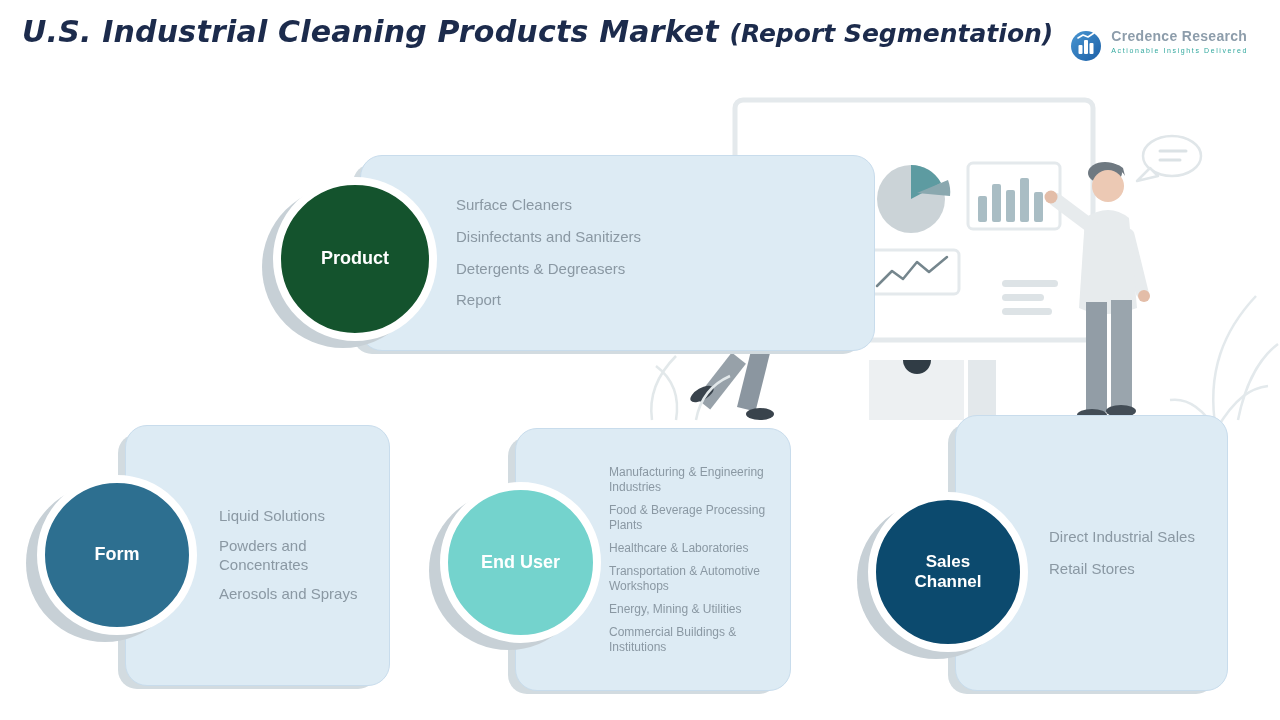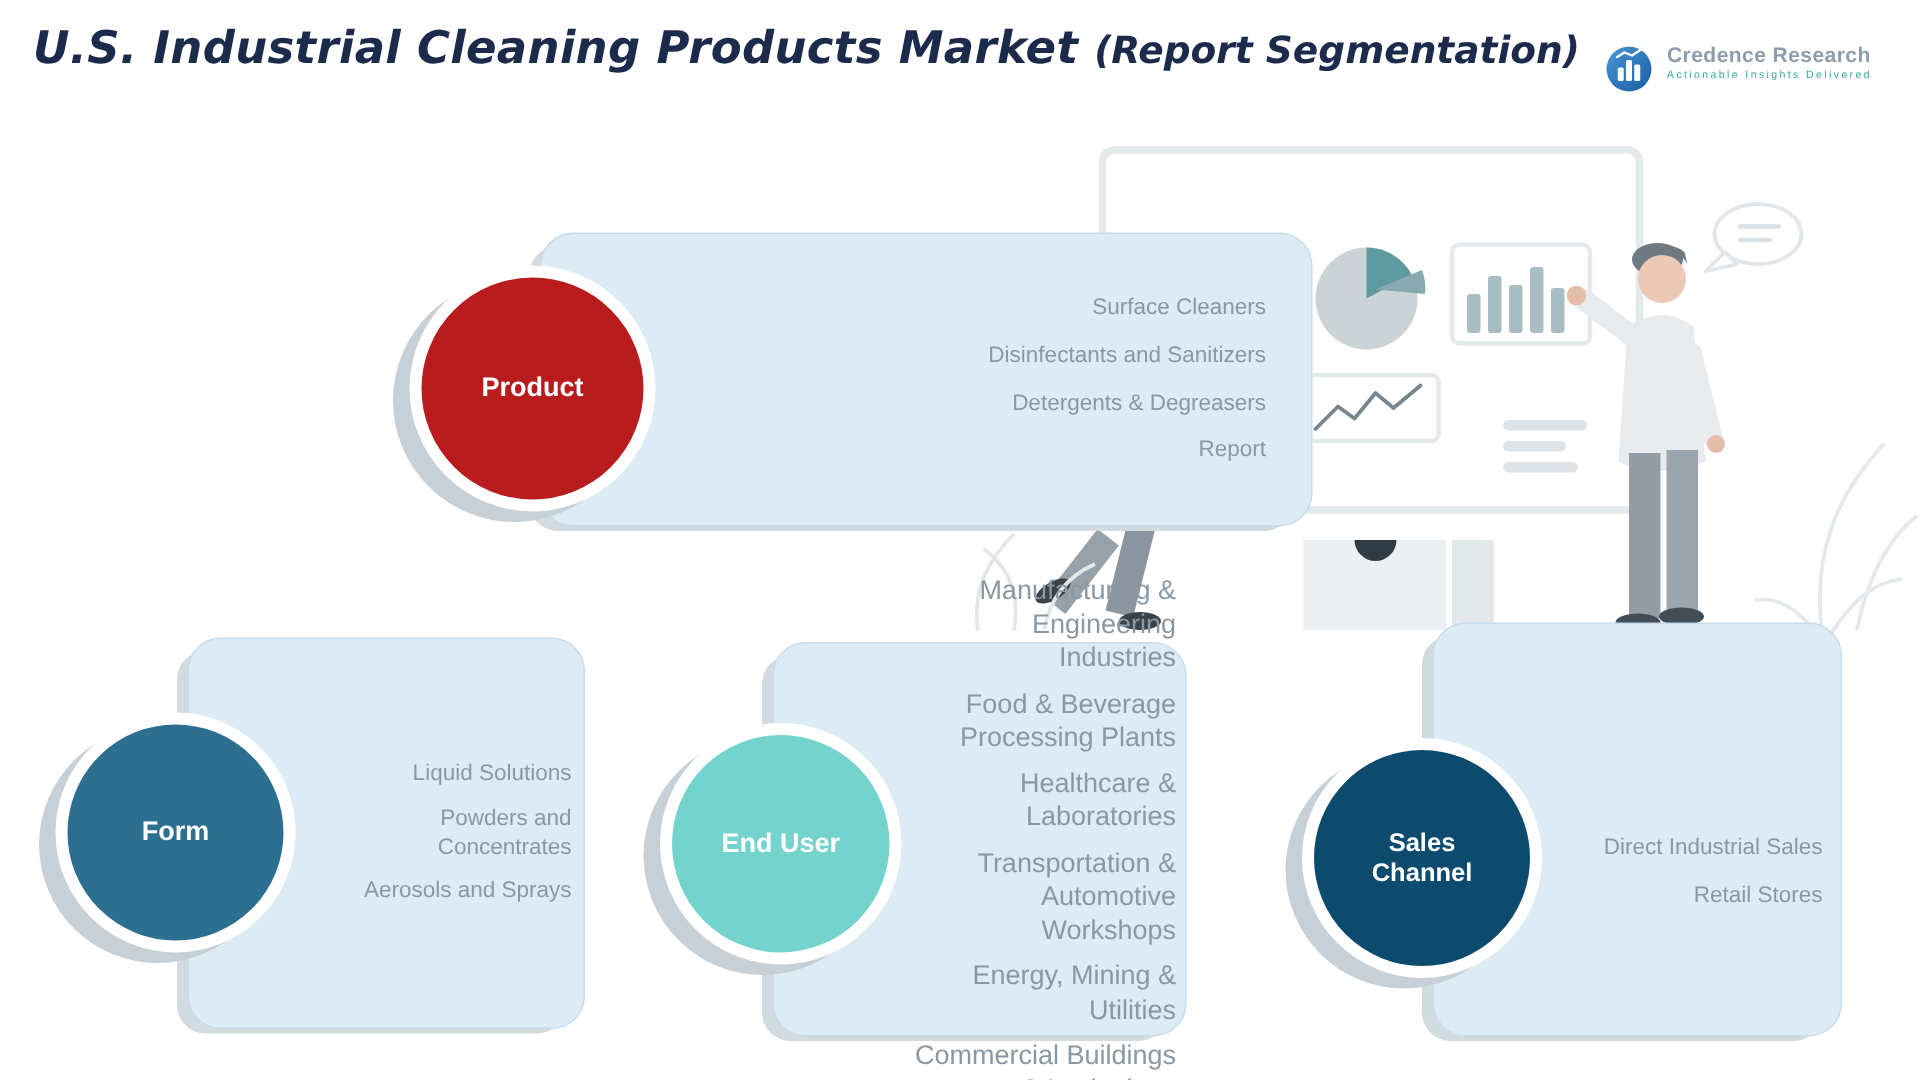--- a/index.html
+++ b/index.html
@@ -29,30 +29,30 @@
   .logo-tagline { font-size:7px; color:#33a99f; letter-spacing:1.6px; margin-top:3px; }
 
   
   .card {
     position:absolute; z-index:2;
     background:#ddebf4; border:1px solid #c8dcec; border-radius:22px;
     box-shadow:-10px 6px 0 -3px #d2dbe0;
   }
   .card ul {
     list-style:none; display:flex; flex-direction:column; justify-content:center;
-    height:100%; color:#8a98a3; line-height:1.25;text-align:right;
+    height:100%; color:#8a98a3; line-height:1.25;
   }
   #card-product  { left:360px; top:155px; width:515px; height:196px; }
   #card-product ul  { padding:0 30px 0 95px; gap:13px; font-size:15px; }
   #card-form     { left:125px; top:425px; width:265px; height:261px; }
   #card-form ul     { padding:0 8px 0 93px;  gap:11px; font-size:15px; }
   #card-enduser  { left:515px; top:428px; width:276px; height:263px; }
-  #card-enduser ul  { padding:0 6px 0 93px;  gap:8px;  font-size:18px; }
+  #card-enduser ul  { padding:0 6px 0 93px;  gap:8px;  font-size:12px; }
   #card-sales    { left:955px; top:415px; width:273px; height:276px; }
-  #card-sales ul    { padding:0 12px 0 93px; gap:13px; font-size:15px;margin-top:28px; }
+  #card-sales ul    { padding:0 12px 0 93px; gap:13px; font-size:15px; }
 
   
   .circle {
     position:absolute; z-index:3; border-radius:50%;
     border:8px solid #ffffff;
     box-shadow:-12px 8px 0 -1px #c7d0d6;
     display:flex; align-items:center; justify-content:center; text-align:center;
     color:#ffffff; font-weight:bold; font-size:18px; line-height:1.2;
   }
   .circle span { display:block; padding:0 18px; }
@@ -174,21 +174,21 @@
   </div>
 
   <div class="card" id="card-product">
     <ul>
         <li>Surface Cleaners</li>
         <li>Disinfectants and Sanitizers</li>
         <li>Detergents &amp; Degreasers</li>
         <li>Report</li>
       </ul>
   </div>
-  <div class="circle" id="circle-product" style="background: #b91c1c;">
+  <div class="circle" id="circle-product" style="background: #14532d;">
     <span>Product</span>
   </div>
 
   <div class="card" id="card-form">
     <ul>
         <li>Liquid Solutions</li>
         <li>Powders and Concentrates</li>
         <li>Aerosols and Sprays</li>
       </ul>
   </div>

